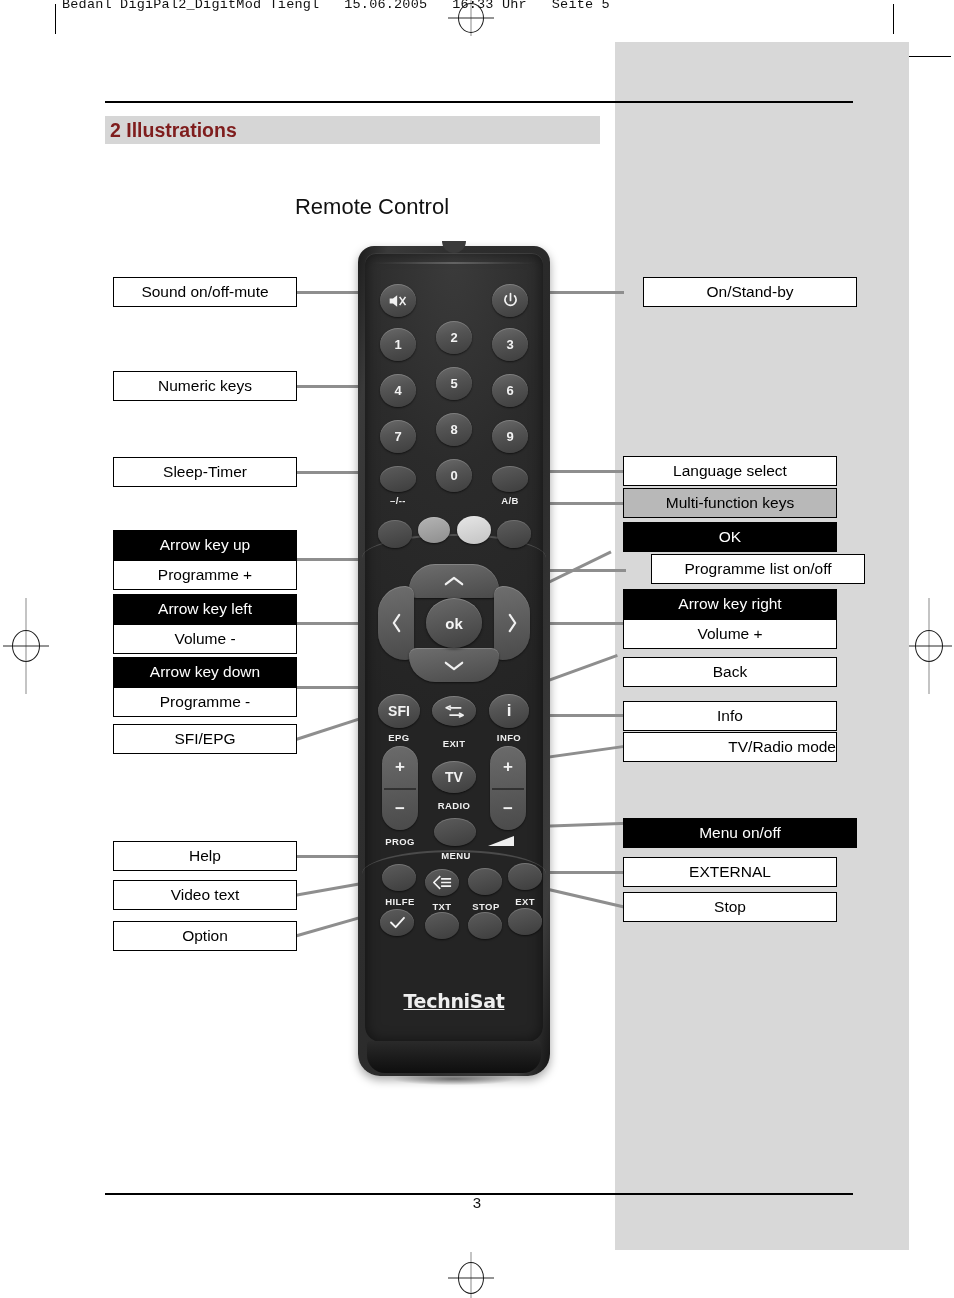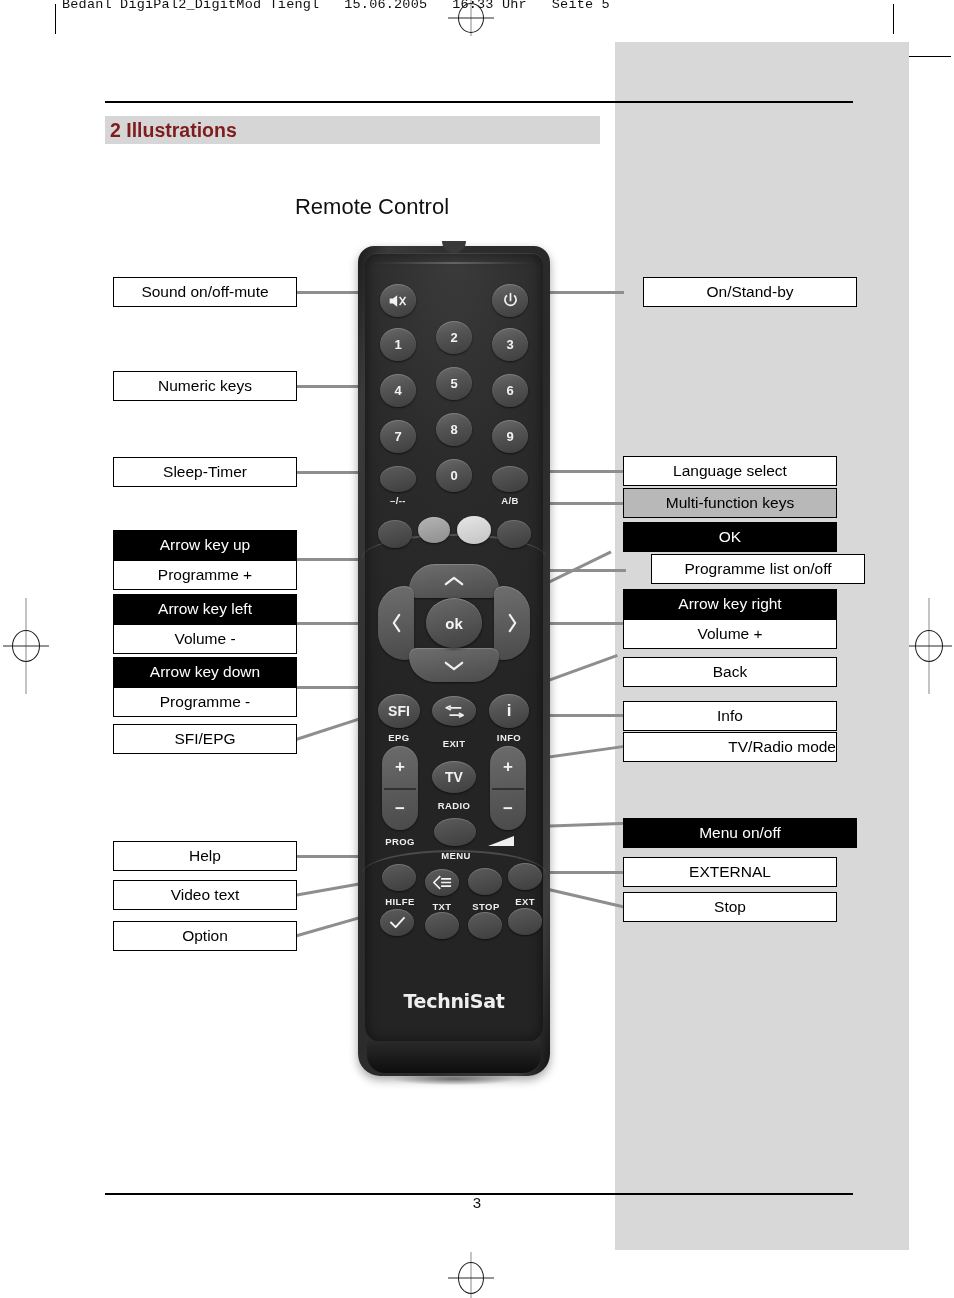--- a/index.html
+++ b/index.html
@@ -141,20 +141,21 @@
     box-shadow:0 1px 2px rgba(0,0,0,.55), inset 0 1px 0 rgba(255,255,255,.16);
     display:flex;flex-direction:column;align-items:center;justify-content:space-around;
     color:#f2f2f2;font-size:17px;font-weight:bold;
   }
   .rocker .sep{position:absolute;left:2px;right:2px;top:50%;height:2px;background:rgba(0,0,0,.45);}
 
   .brand{
     position:absolute;left:0;width:100%;top:744px;text-align:center;
     color:#efefef;font-size:19px;font-weight:bold;letter-spacing:-.3px;
     font-family:"DejaVu Sans",sans-serif;
+    text-decoration:underline;
   }
   svg{display:block;}
 </style>
 </head>
 <body>
 
 <div class="header-strip">Bedanl DigiPal2_DigitMod Tiengl   15.06.2005   16:33 Uhr   Seite 5</div>
 
 <div class="edge-rule" style="left:55px;top:4px;width:1.4px;height:30px;"></div>
 <div class="edge-rule" style="left:893px;top:4px;width:1.4px;height:30px;"></div>

